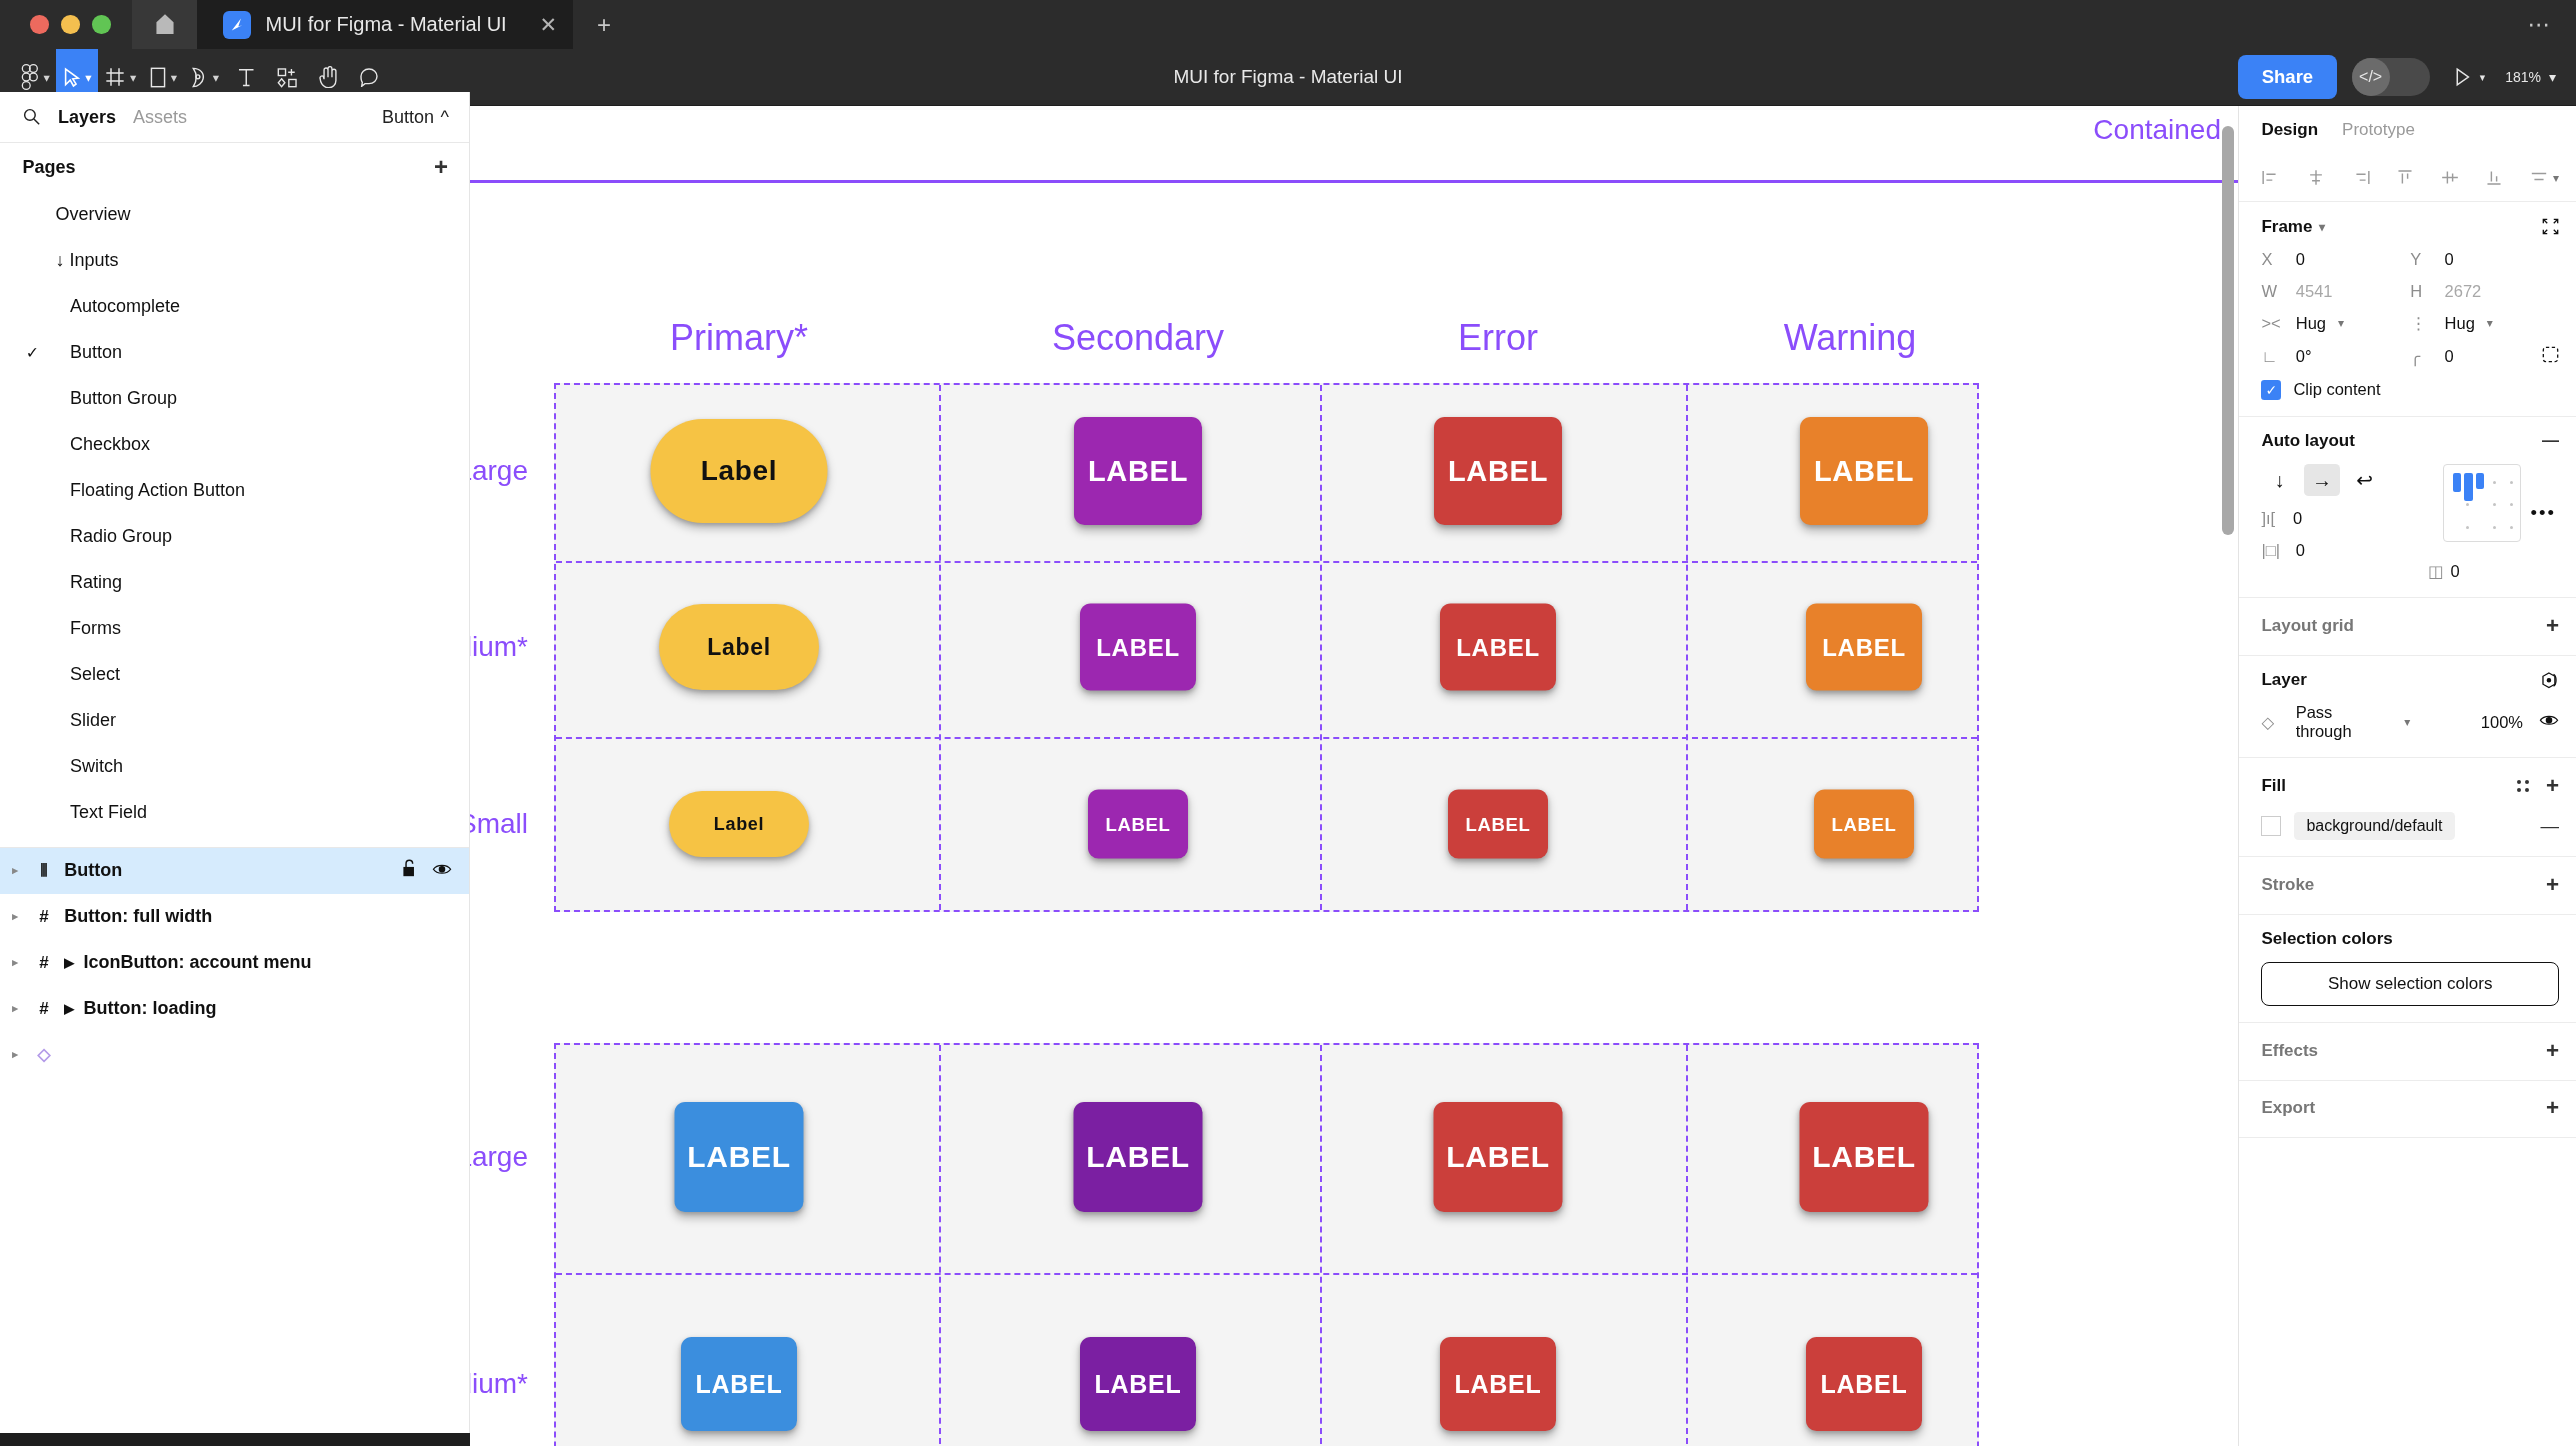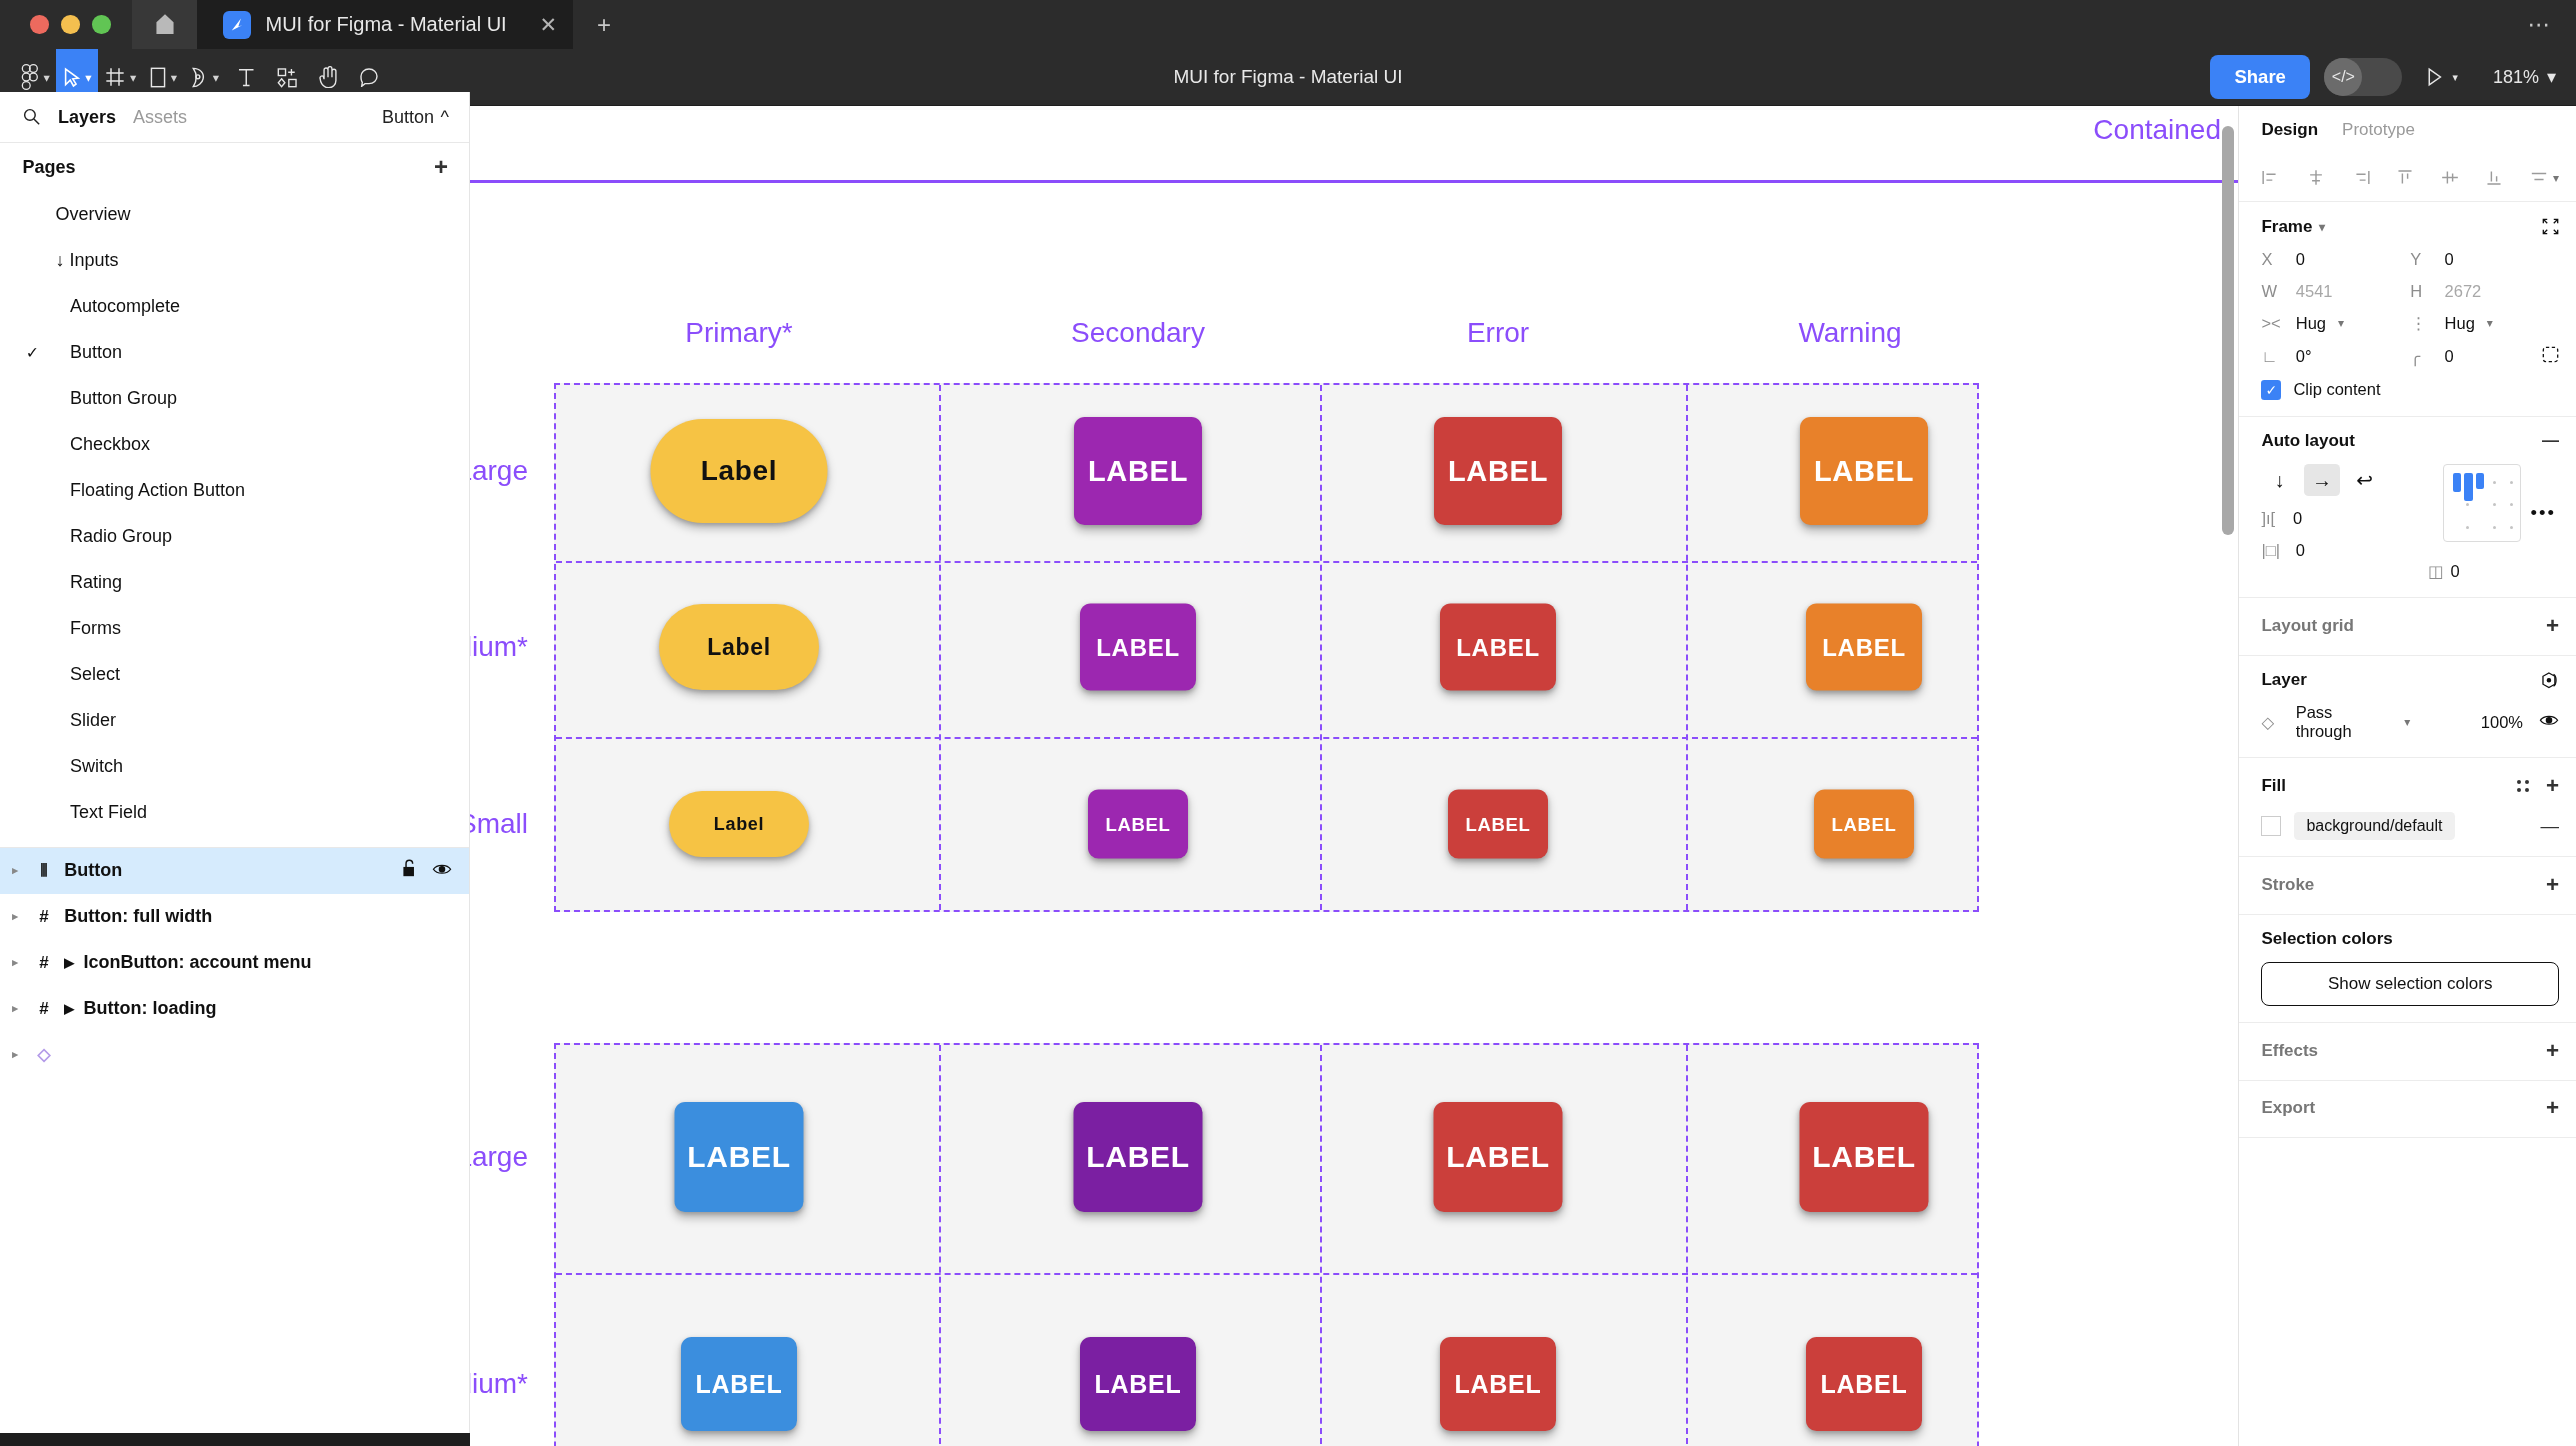--- a/index.html
+++ b/index.html
@@ -64,21 +64,21 @@
   .code-toggle {
     margin-left: 14.5px; width: 78px; height: 38px; border-radius: 19px;
     background: #4a4a4a; display: flex; align-items: center; cursor: pointer;
   }
   .code-knob {
     width: 38px; height: 38px; border-radius: 50%; background: #6b6b6b;
     display: flex; align-items: center; justify-content: center;
     color: #e8e8e8; font-size: 16px;
   }
   .play-grp { margin-left: 24px; display: flex; align-items: center; gap: 9.2px; color: #e6e6e6; cursor: pointer; }
-  .zoom-grp { margin-left: 35px; display: flex; align-items: center; gap: 8px; color: #e6e6e6; font-size: 18px; cursor: pointer; justify-content: center; }
+  .zoom-grp { margin-left: 20px; display: flex; align-items: center; gap: 8px; color: #e6e6e6; font-size: 14px; cursor: pointer; justify-content: center; }
 
   
   .left-panel {
     position: absolute; left: 0; top: 92px; width: 470px; height: 1341px;
     background: #ffffff; border-right: 0.7px solid #e5e5e5;
   }
   .lp-head {
     height: 51px; display: flex; align-items: center; padding: 0 20px 0 22.4px;
     border-bottom: 0.7px solid #e8e8e8; gap: 17px;
   }
@@ -124,21 +124,21 @@
   
   .frame-bracket {
     position: absolute; left: -182px; top: 74px; width: 1980px; height: 33px;
     border-top: 3.3px solid #8b4dfb; border-left: 3.3px solid #8b4dfb;
     border-top-left-radius: 14.5px;
   }
   .col-headers {
     position: absolute; left: 0; top: 211px; width: 1768px; height: 46px;
   }
   .col-head {
-    position: absolute; color: #8b4dfb; font-size: 28px; text-align: center; transform: translateX(-50%);
+    position: absolute; color: #8b4dfb; font-size: 36px; text-align: center; transform: translateX(-50%);
   }
   .grid-wrap { position: absolute; left: 0; top: 0; width: 1768px; height: 1341px; }
   .row-label {
     position: absolute; color: #8b4dfb; font-size: 28px; transform: translate(-100%, -50%);
     white-space: nowrap; text-align: right;
   }
 
   .cellgrid {
     position: absolute; background: #f4f4f4;
     border: 2.6px dashed #8b4dfb;

